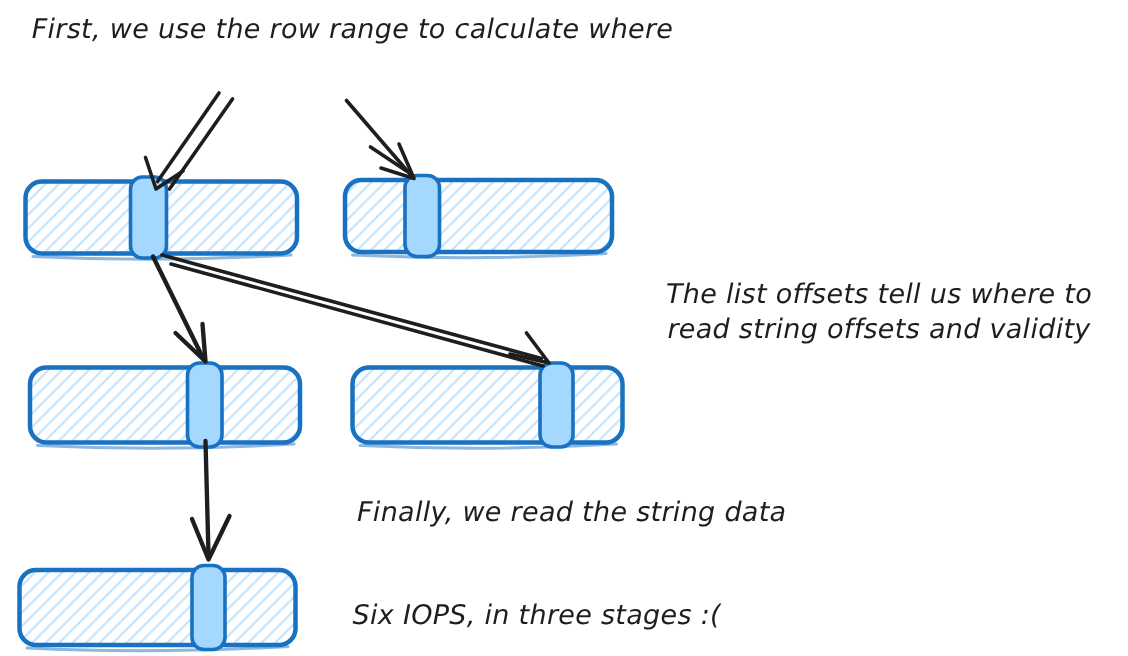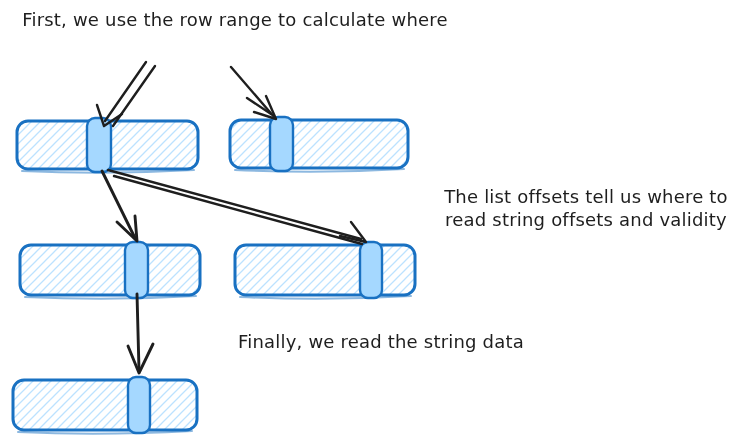--- a/index.html
+++ b/index.html
@@ -13,20 +13,21 @@
   body {
     background: var(--background);
     font-family: "DejaVu Sans", "Liberation Sans", sans-serif;
     overflow: hidden;
   }
   .canvas {
     position: relative;
     width: 752px;
     height: 311px;
     background: var(--background);
+    font-style: italic;
   }
   .diagram-svg { position: absolute; left: 0; top: 0; }
   .annotation {
     position: absolute;
     color: var(--ink);
     font-size: 18px;
     line-height: 23px;
     letter-spacing: 0.2px;
     white-space: nowrap;
   }
@@ -143,14 +144,15 @@
     <div>First, we use the row range to calculate where</div>
   </div>
 
   <div id="step3" class="annotation">Finally, we read the string data</div>
 
   <div id="step2" class="annotation centered">
     <div>The list offsets tell us where to</div>
     <div>read string offsets and validity</div>
   </div>
 
+  <div id="summary" class="annotation">Six IOPS, in three stages :(</div>
 
 </div>
 
 </body></html>

